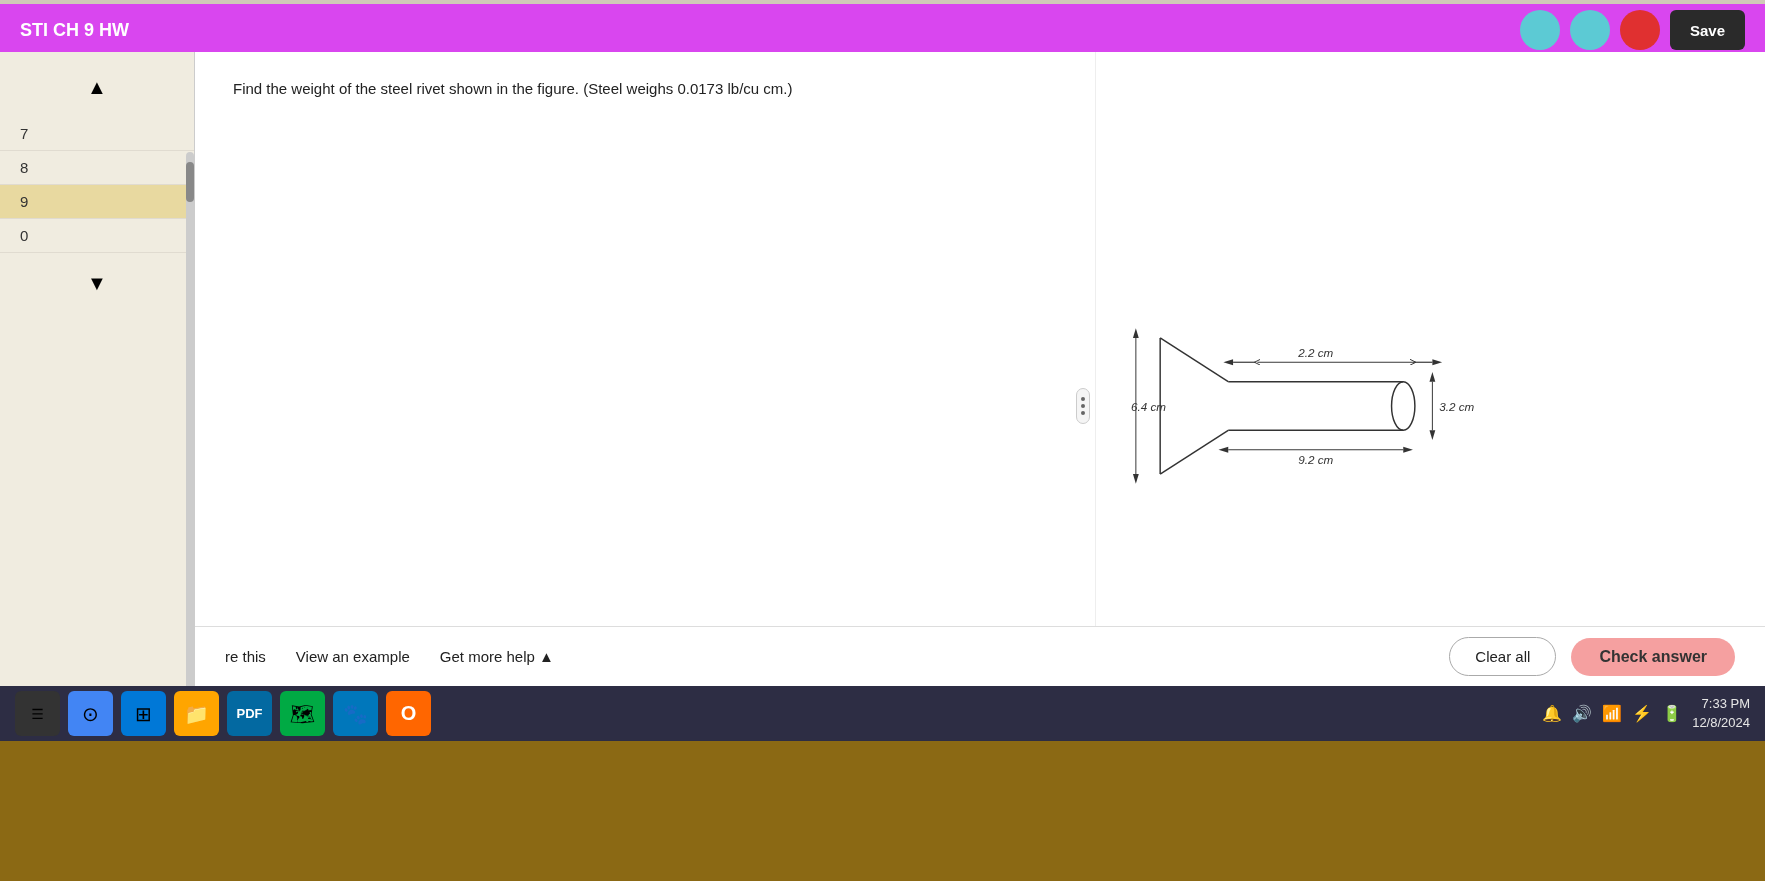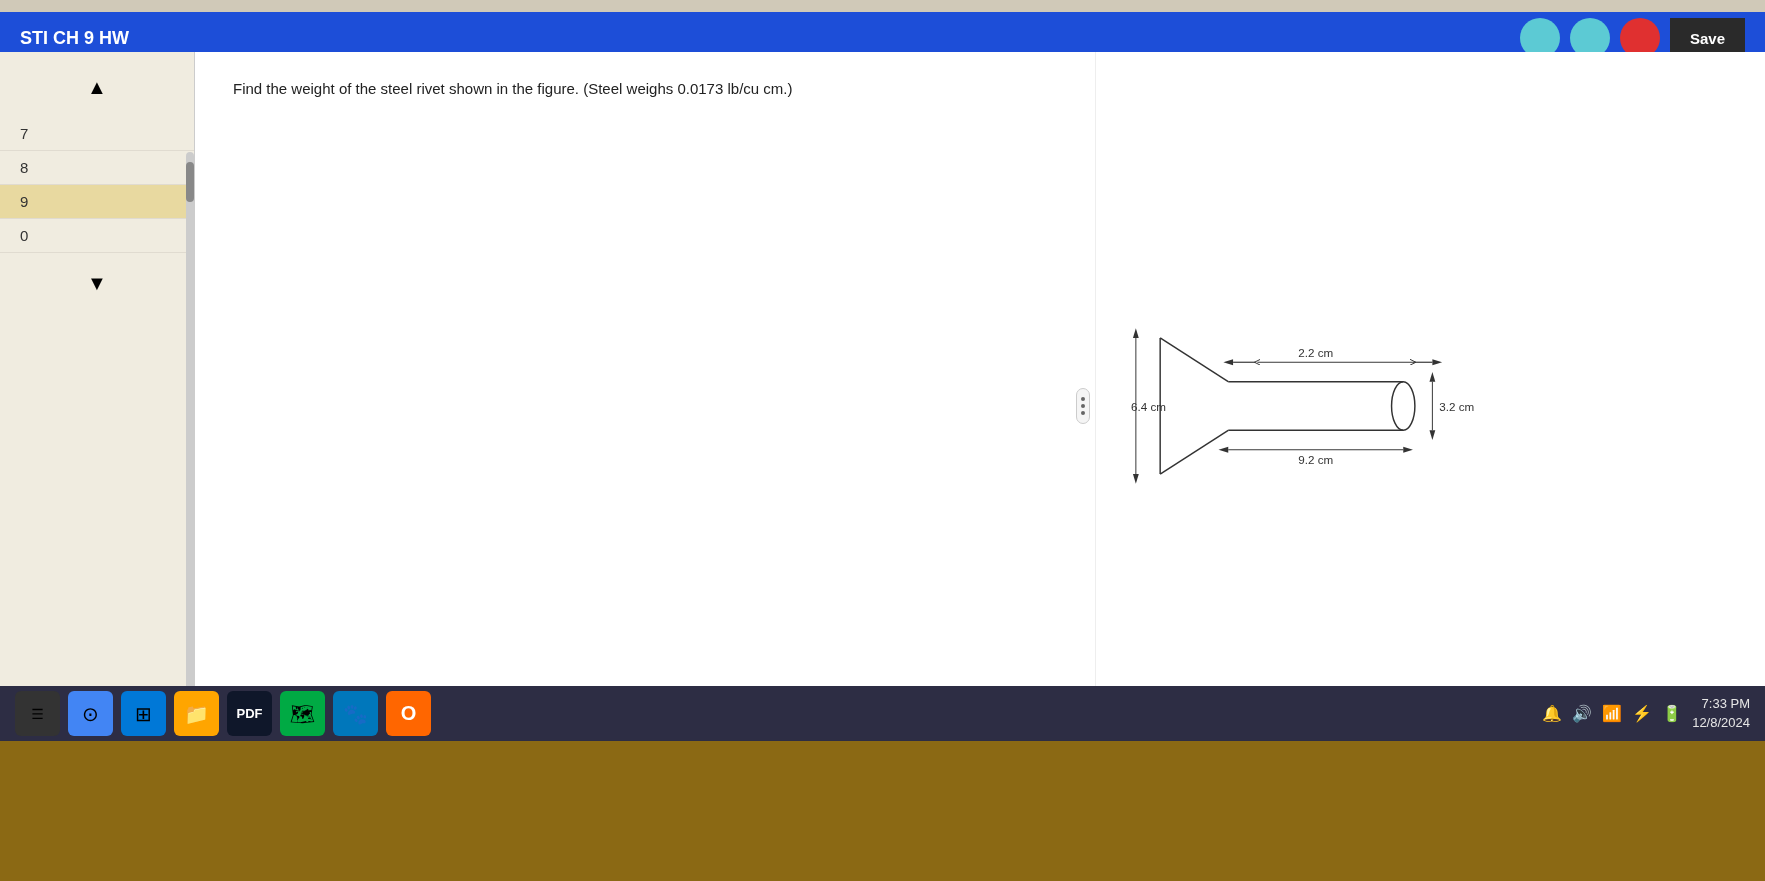--- a/index.html
+++ b/index.html
@@ -8,45 +8,45 @@
       height: 881px;
       background: #d0c9b8;
       font-family: Arial, sans-serif;
       overflow: hidden;
       position: relative;
     }
 
     
     .top-bar {
       position: absolute;
-      top: 12px;
+      top: 4px;
       left: 0;
       right: 0;
       height: 52px;
-      background: #1d4ed8;
+      background: #d946ef;
       display: flex;
       align-items: center;
       justify-content: space-between;
       padding: 0 20px;
     }
     .top-bar-left {
       color: white;
       font-size: 18px;
       font-weight: bold;
     }
     .top-bar-right {
       display: flex;
       gap: 10px;
     }
     .save-btn {
       background: #2a2a2a;
       color: white;
       border: none;
       padding: 8px 20px;
-      border-radius: 0;
+      border-radius: 6px;
       font-size: 15px;
       cursor: pointer;
       font-weight: bold;
     }
     .top-circle-btn {
       width: 40px;
       height: 40px;
       border-radius: 50%;
       border: none;
       cursor: pointer;
@@ -143,20 +143,21 @@
 
     
     .diagram-area {
       width: 420px;
       padding: 15px;
       border-left: 1px solid #eee;
       display: flex;
       align-items: center;
       justify-content: center;
       position: relative;
+      font-style: italic;
     }
 
     .more-dots-btn {
       position: absolute;
       left: -20px;
       top: 50%;
       transform: translateY(-50%);
       background: #f5f5f5;
       border: 1px solid #ccc;
       border-radius: 10px;
@@ -303,21 +304,21 @@
       display: flex;
       align-items: center;
       justify-content: center;
       cursor: pointer;
       font-size: 20px;
     }
 
     .taskbar-icon.chrome { background: #4285f4; }
     .taskbar-icon.win { background: #0078d7; }
     .taskbar-icon.folder { background: #ffa500; }
-    .taskbar-icon.pdf { background: #0f172a; }
+    .taskbar-icon.pdf { background: #0369a1; }
     .taskbar-icon.green { background: #00aa44; }
     .taskbar-icon.blue2 { background: #0077bb; }
     .taskbar-icon.orange { background: #ff6600; }
 
     .taskbar-icons-right {
       display: flex;
       gap: 10px;
       align-items: center;
     }
 
@@ -451,20 +452,31 @@
     <div style="height:1px; background:#ddd; margin: 0 30px;"></div>
 
     <div class="answer-section">
       <div class="answer-input-row">
         <input type="text" class="answer-input" value="" style="">
         <span class="unit-label">lb</span>
       </div>
       <div class="round-note">(Round to the nearest tenth as needed.)</div>
     </div>
 
+    <div class="bottom-toolbar">
+      <div class="bottom-left-links">
+        <span class="bottom-link">re this</span>
+        <span class="bottom-link">View an example</span>
+        <span class="bottom-link">Get more help ▲</span>
+      </div>
+      <div class="bottom-right-btns">
+        <button class="clear-all-btn">Clear all</button>
+        <button class="check-answer-btn">Check answer</button>
+      </div>
+    </div>
 
   </div>
 </div>
 
 <div class="taskbar">
   <div class="taskbar-top">
     <div class="taskbar-icons-left">
 
       <div class="taskbar-icon" style="background:#333; font-size:14px;">☰</div>
 

